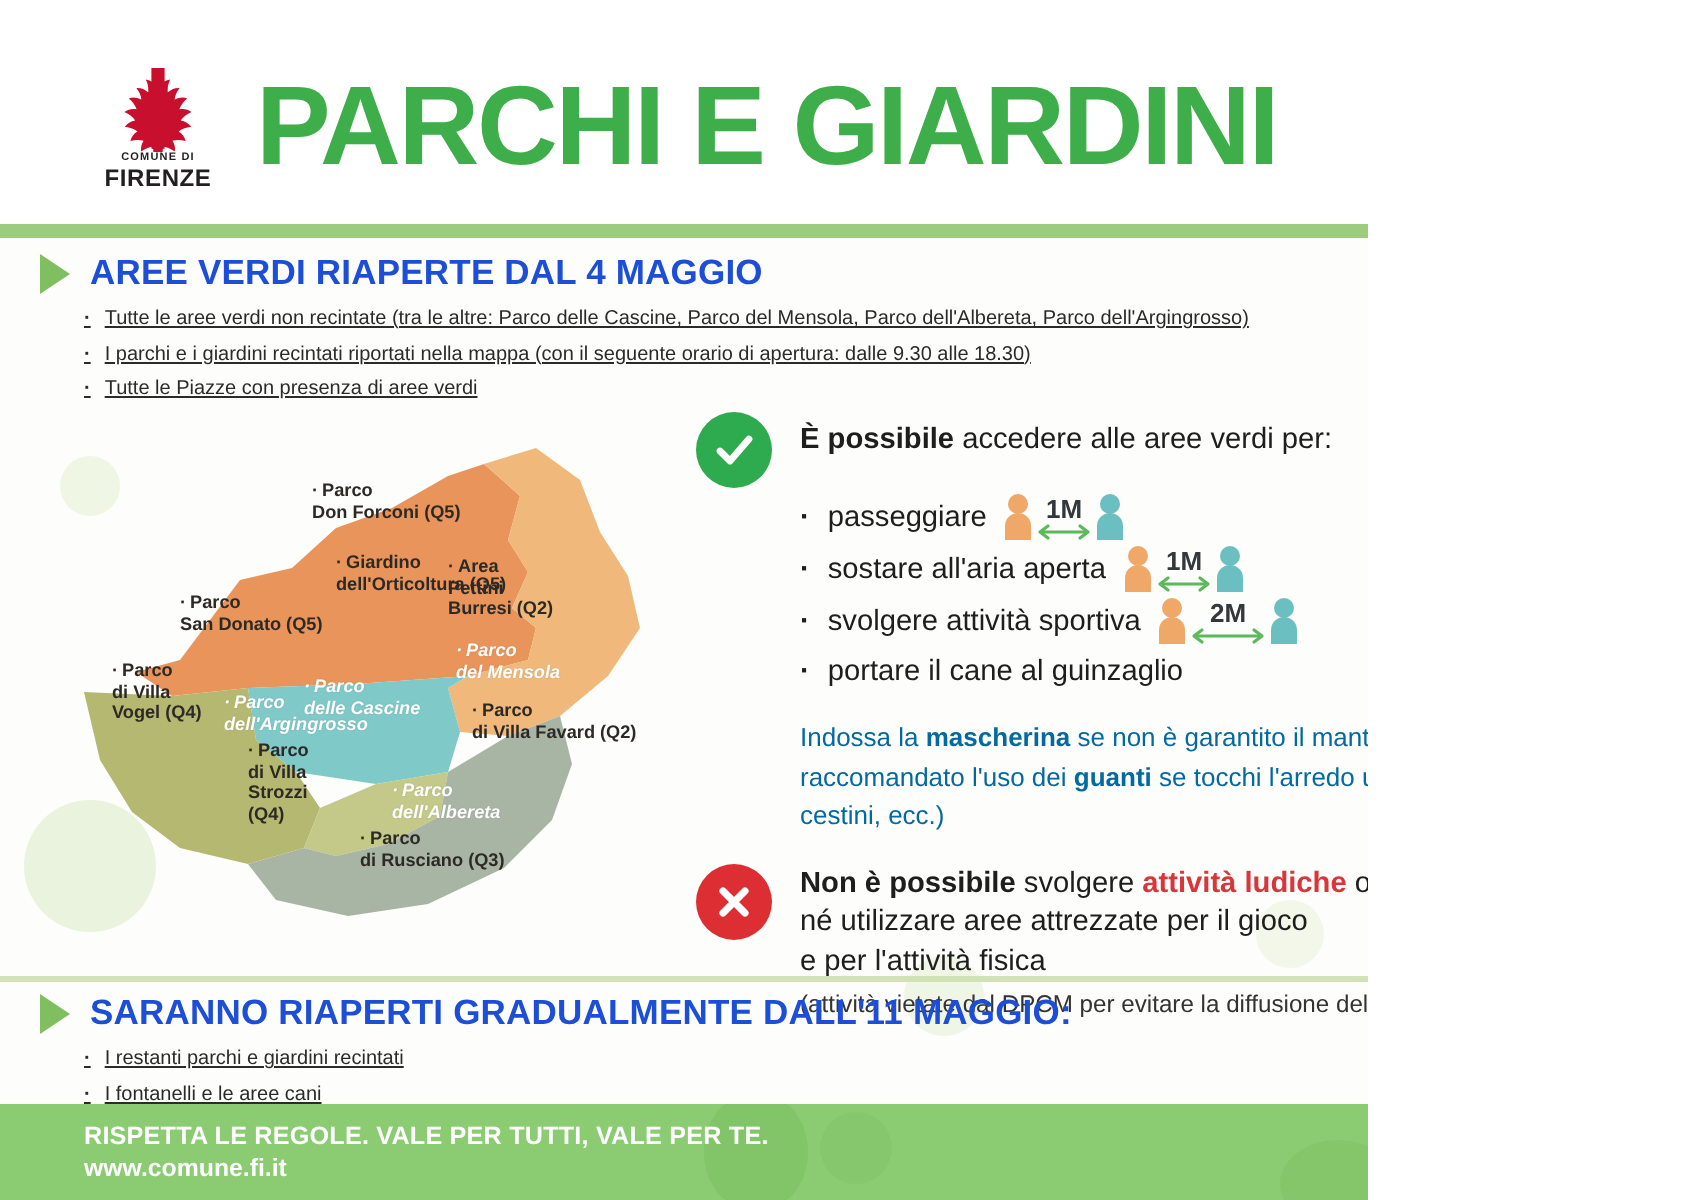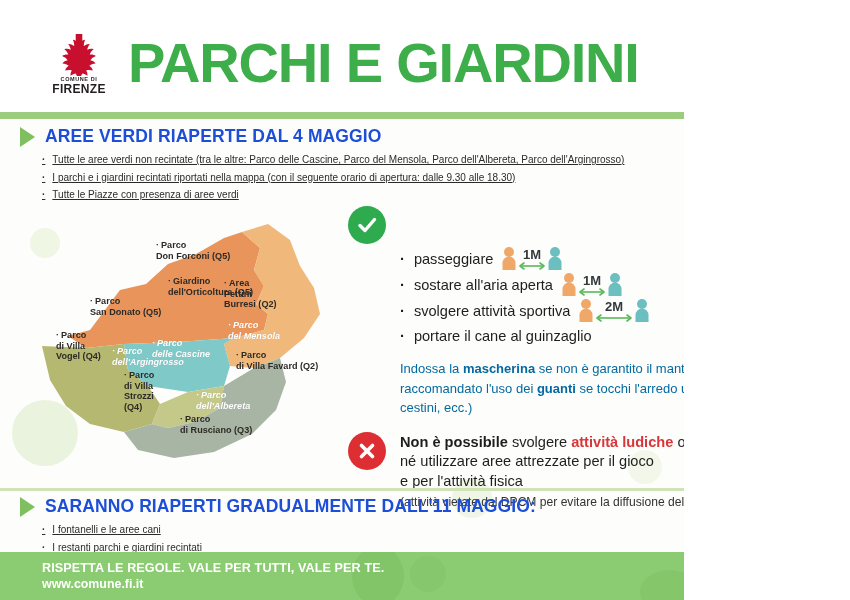--- a/index.html
+++ b/index.html
@@ -284,20 +284,23 @@
     </div>
   </div>
 
   <div class="panel">
 
     <div class="badge-row">
       <div class="circ ok">
         <svg width="22" height="22" viewBox="0 0 22 22">
           <path d="M4 11.5 L9 16.5 L18.5 5.5" stroke="#ffffff" stroke-width="3.4" fill="none" stroke-linecap="round" stroke-linejoin="round"></path>
         </svg>
+      </div>
+      <div class="lead">
+        <b>È possibile</b><span> accedere alle aree verdi per:</span>
       </div>
     </div>
 
     <ul class="plist">
       <li>
         <span>passeggiare</span>
         <span class="dist">
           <svg width="62" height="26" viewBox="0 0 62 26">
             <circle cx="8" cy="6" r="5" fill="#f0a868"></circle>
             <path d="M1.5 24v-7a6.5 6.5 0 0 1 13 0v7z" fill="#f0a868"></path>
@@ -361,22 +364,22 @@
     <div class="subnote">(attività vietate dal DPCM per evitare la diffusione del contagio)</div>
   </div>
 
   <div class="rulegreen2"></div>
   <div class="sec2">
     <div class="sec-head-row">
       <div class="tri"></div>
       <div class="sec-head">SARANNO RIAPERTI GRADUALMENTE DALL'11 MAGGIO:</div>
     </div>
     <ul class="bullets">
+      <li>I restanti parchi e giardini recintati</li>
       <li>I fontanelli e le aree cani</li>
-      <li>I restanti parchi e giardini recintati</li>
     </ul>
   </div>
 
   <div class="footer">
     <div class="fblob" style="left:352px;top:-6px;width:52px;height:60px;"></div>
     <div class="fblob" style="left:410px;top:4px;width:36px;height:36px;opacity:.35;"></div>
     <div class="fblob" style="left:640px;top:18px;width:58px;height:44px;opacity:.45;"></div>
     <div class="foot-left">
       <div class="foot-l1">RISPETTA LE REGOLE. VALE PER TUTTI, VALE PER TE.</div>
       <div class="foot-l2">www.comune.fi.it</div>

